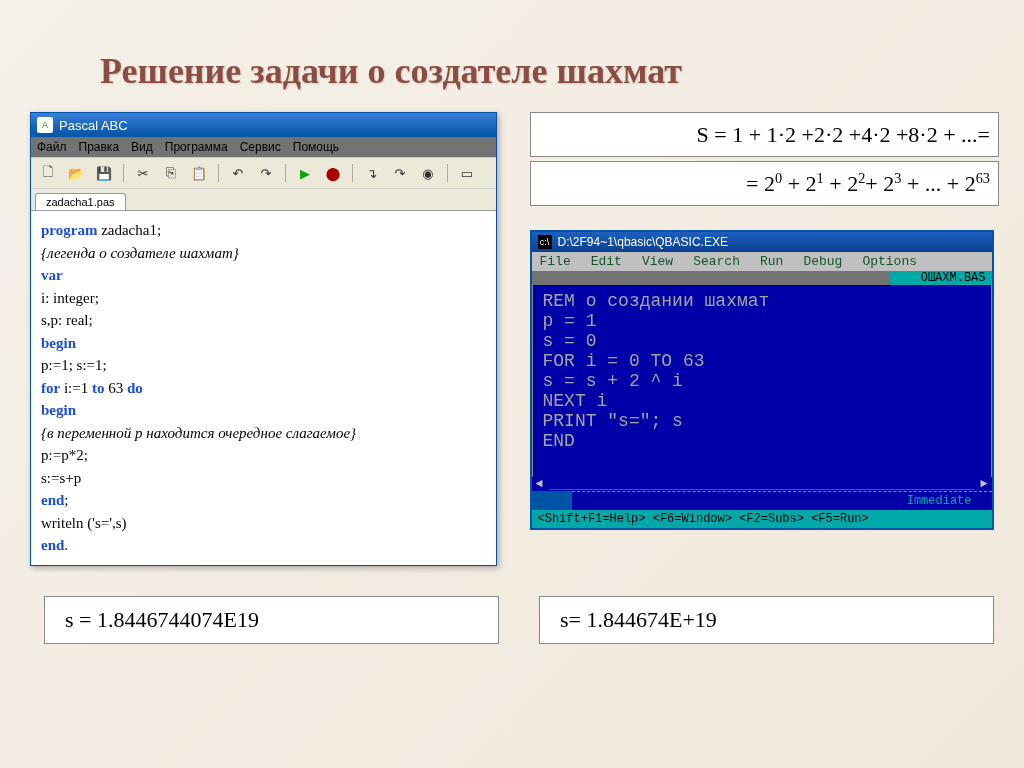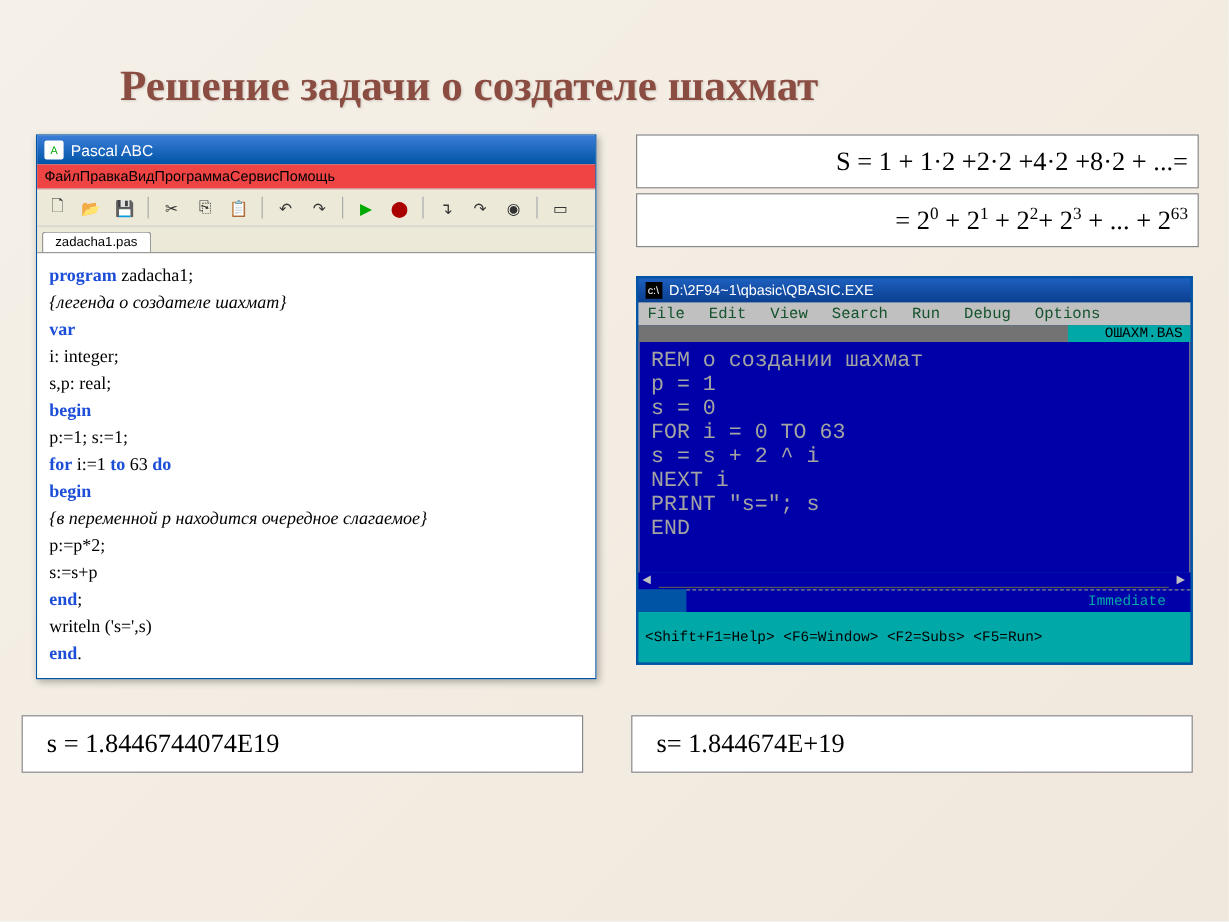--- a/index.html
+++ b/index.html
@@ -48,24 +48,25 @@
     width: 16px; height: 16px;
     background: #fff;
     display: inline-flex;
     align-items: center;
     justify-content: center;
     font-size: 9px;
     color: #0a0;
     border-radius: 2px;
   }
   .pascal-menubar {
-    background: #ef4444;
+    background: #737373;
     padding: 3px 6px;
     font-size: 12px;
     display: flex;
+    gap: 12px;
     border-bottom: 1px solid #ccc;
   }
   .pascal-menubar span { cursor: default; }
   .pascal-toolbar {
     background: #ece9d8;
     padding: 4px 6px;
     display: flex;
     gap: 6px;
     align-items: center;
     border-bottom: 1px solid #ccc;
@@ -187,38 +188,38 @@
     text-align: right;
     padding: 2px 20px;
     border-top: 1px dashed #888;
     margin-left: 40px;
   }
   .qbasic-statusbar {
     background: #00a8a8;
     color: #000;
     font-family: 'Courier New', monospace;
     font-size: 12px;
-    padding: 14px 6px;
+    padding: 2px 6px;
     white-space: nowrap;
     overflow: hidden;
   }
   .qbasic-scrollhint {
     display:flex;
     background:#0000a8;
     color:#c0c0c0;
     font-family:'Courier New',monospace;
     font-size:12px;
     padding:0 4px;
   }
   .qbasic-scrollhint .mid { flex:1; border-bottom:1px solid #555; height:6px; margin:6px 6px 0 6px;}
 
   .result-row {
     display: flex;
     gap: 40px;
-    padding: 30px 30px 0 18px;
+    padding: 30px 30px 0 44px;
   }
   .result-box {
     border: 1px solid #888;
     background: #fff;
     font-family: 'Times New Roman', serif;
     font-size: 22px;
     padding: 10px 20px;
     flex: 1;
   }
 </style>

